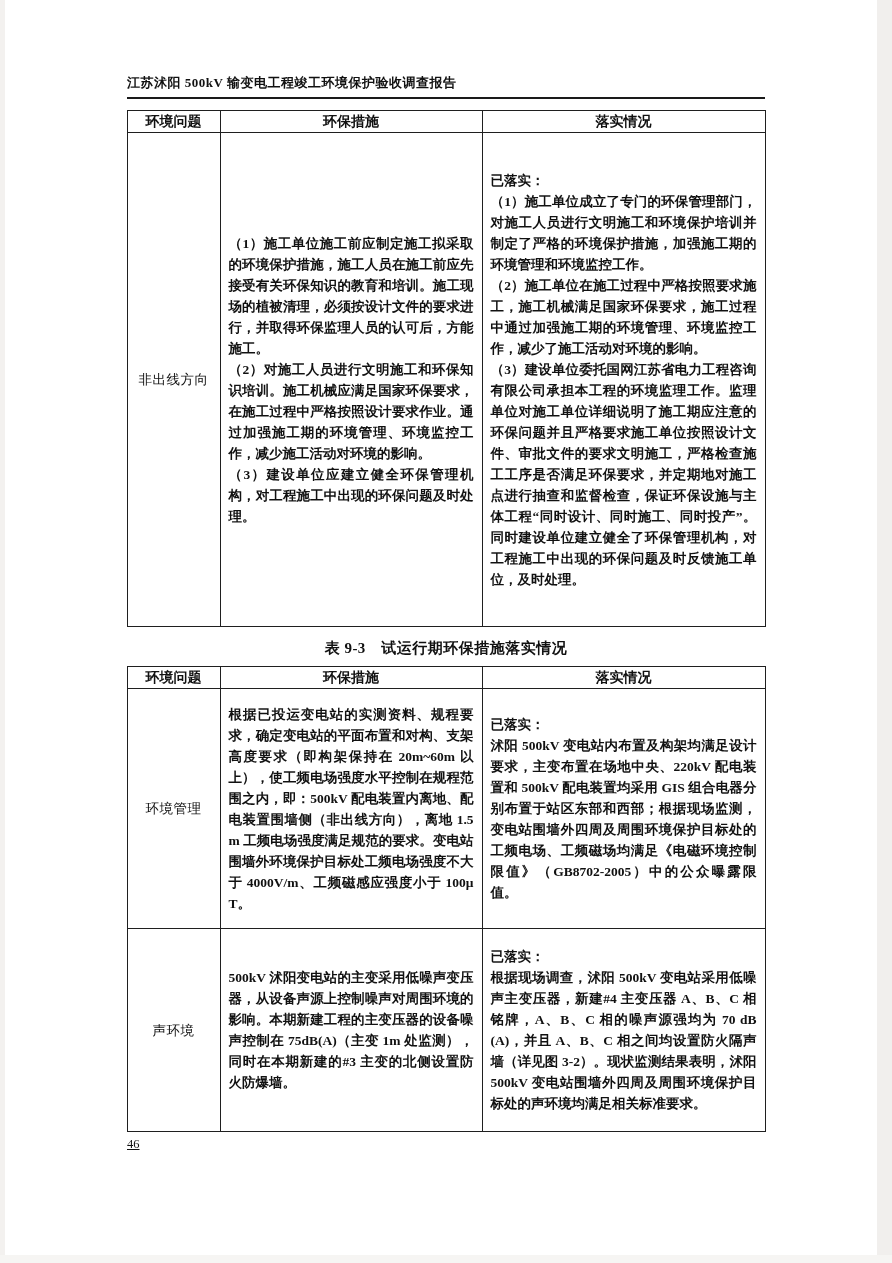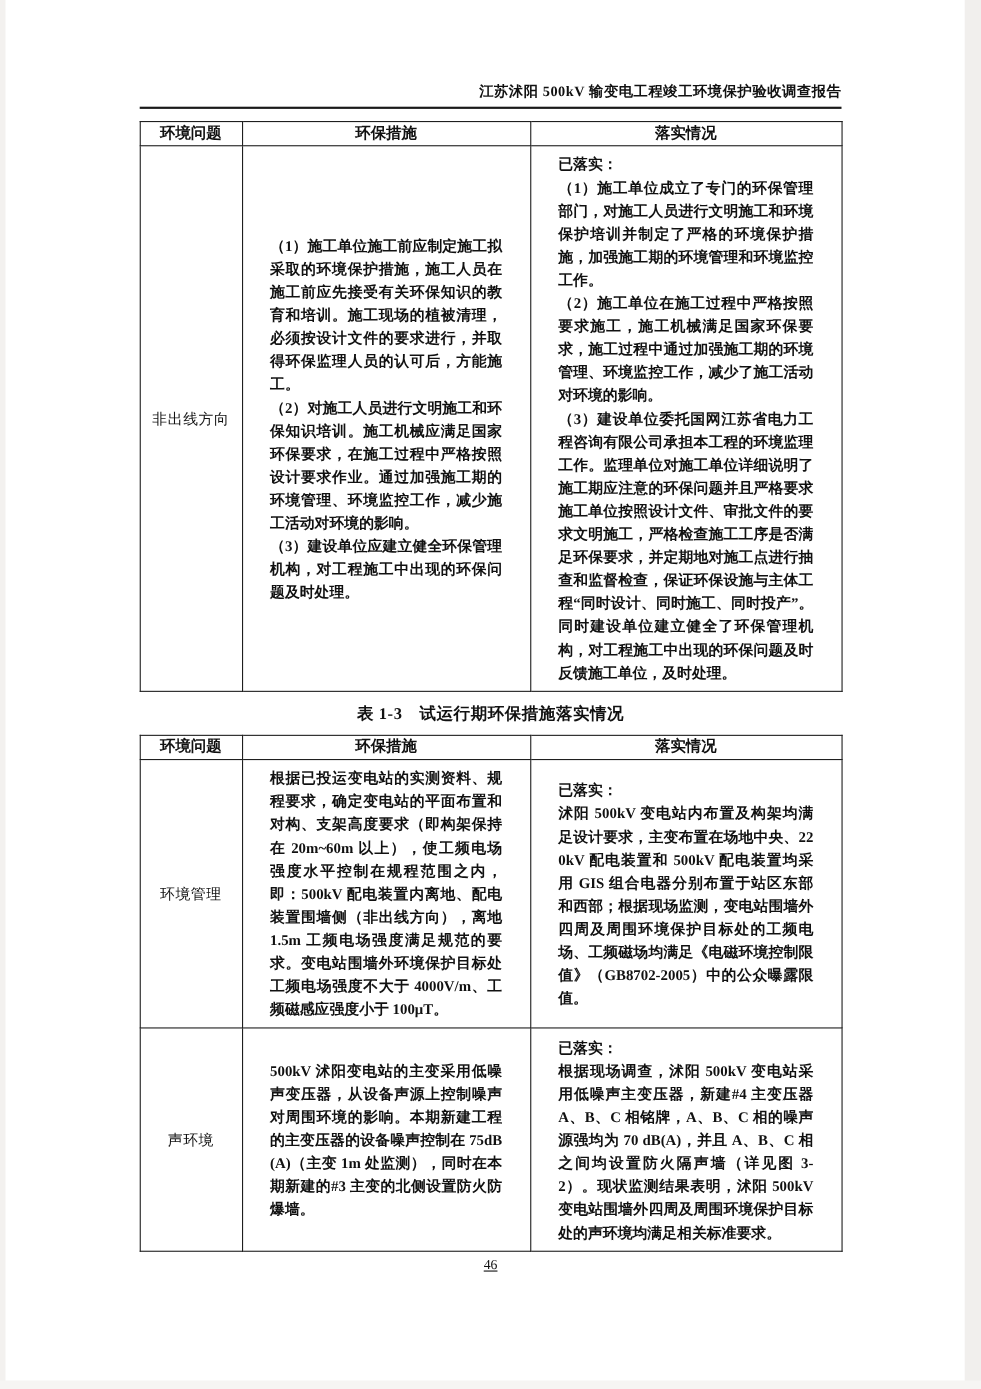--- a/index.html
+++ b/index.html
@@ -14,21 +14,21 @@
   }
   
   .edge-right  { position: absolute; top: 0; right: 0; width: 15px; height: 1263px; background: #f1efed; }
   .edge-left   { position: absolute; top: 0; left: 0; width: 5px; height: 1263px; background: #f3f1ef; }
   .edge-bottom { position: absolute; bottom: 0; left: 0; width: 892px; height: 8px; background: #f6f5f3; }
 
   .content { position: relative; width: 892px; padding-top: 74px; }
 
   .doc-title {
     width: 638px; margin: 0 auto;
-    text-align: right;
+    text-align: left;
     font-weight: bold;
     font-size: 13px; line-height: 18px;
     letter-spacing: 0.5px;
   }
   .header-rule {
     width: 638px; margin: 5px auto 0 auto;
     height: 2px; background: #1a1a1a;
   }
 
   table.env-table {
@@ -43,41 +43,41 @@
     font-size: 13.5px;
     line-height: 21px;
   }
   table.env-table th {
     height: 17px;
     font-weight: bold;
     font-size: 14px;
     text-align: center;
   }
   td.issue-cell { text-align: center; letter-spacing: 0.5px; }
-  td.text-cell  { padding: 6px 25px; }
+  td.text-cell  { padding: 6px 8px; }
   .cell-text {
     text-align: justify;
     white-space: pre-line;
     word-break: break-all;
     font-weight: bold;
   }
   .status-label { font-weight: bold; text-align: left; }
 
   .table-caption {
     width: 638px; margin: 10px auto 0 auto;
     text-align: center;
     font-weight: bold;
     font-size: 15px; line-height: 22px;
     letter-spacing: 0.5px;
   }
   table.second { margin-top: 7px; }
 
   .page-number {
     width: 638px; margin: 4px auto 0 auto;
-    text-align: center;
+    text-align: left;
     font-size: 12.5px; line-height: 17px; text-decoration: underline;
   }
 </style>
 </head>
 <body>
 
 <div class="edge-left"></div>
 <div class="edge-right"></div>
 <div class="edge-bottom"></div>
 
@@ -110,21 +110,21 @@
         <td class="text-cell">
           <div class="status-label">已落实：</div>
           <div class="cell-text">（1）施工单位成立了专门的环保管理部门，对施工人员进行文明施工和环境保护培训并制定了严格的环境保护措施，加强施工期的环境管理和环境监控工作。
 （2）施工单位在施工过程中严格按照要求施工，施工机械满足国家环保要求，施工过程中通过加强施工期的环境管理、环境监控工作，减少了施工活动对环境的影响。
 （3）建设单位委托国网江苏省电力工程咨询有限公司承担本工程的环境监理工作。监理单位对施工单位详细说明了施工期应注意的环保问题并且严格要求施工单位按照设计文件、审批文件的要求文明施工，严格检查施工工序是否满足环保要求，并定期地对施工点进行抽查和监督检查，保证环保设施与主体工程“同时设计、同时施工、同时投产”。同时建设单位建立健全了环保管理机构，对工程施工中出现的环保问题及时反馈施工单位，及时处理。</div>
         </td>
       </tr>
     </tbody>
   </table>
 
-  <div class="table-caption">表 1-3　试运行期环保措施落实情况</div>
+  <div class="table-caption">表 9-3　试运行期环保措施落实情况</div>
 
   <table class="env-table second">
     <colgroup>
         <col style="width:93px">
         <col style="width:262px">
         <col style="width:283px">
       </colgroup>
     <thead>
       <tr>
         <th>环境问题</th>

